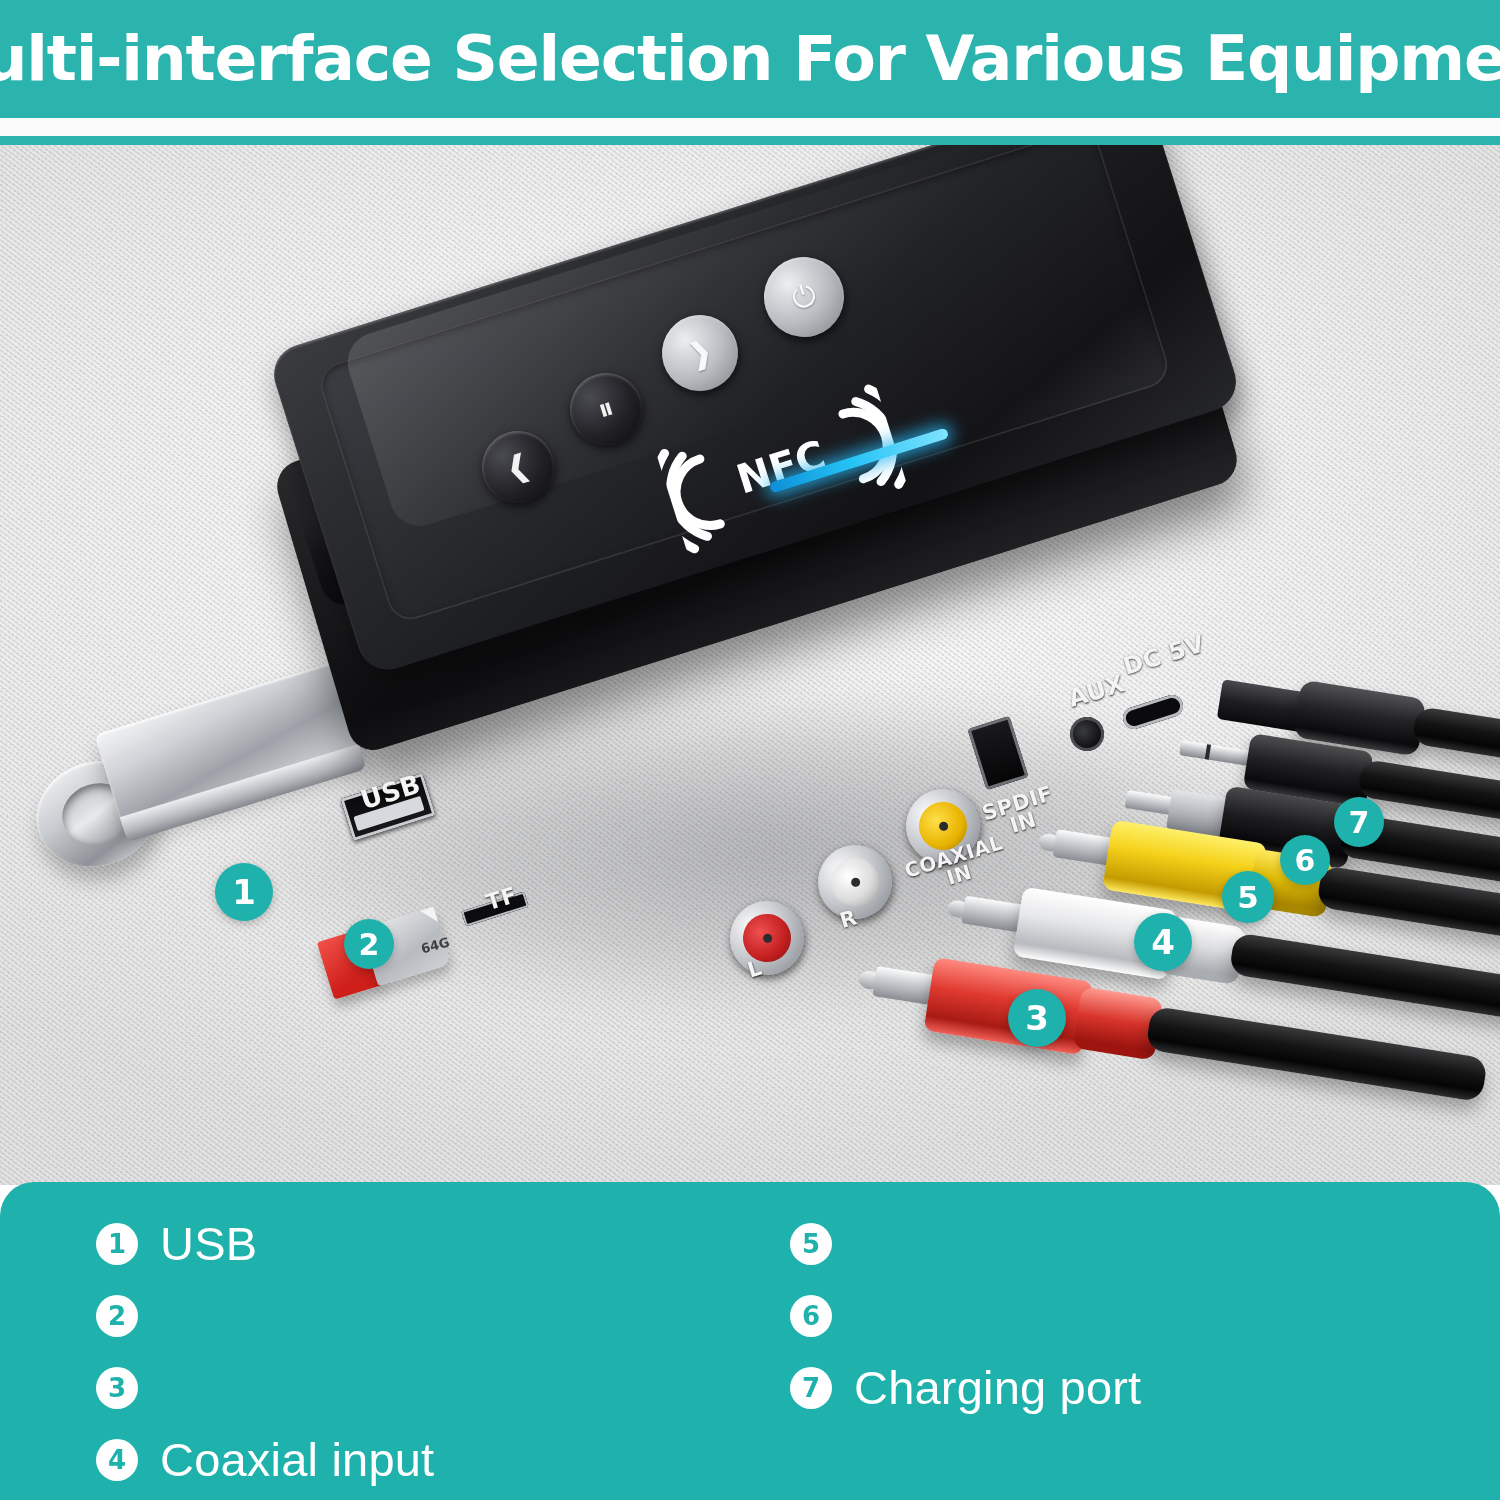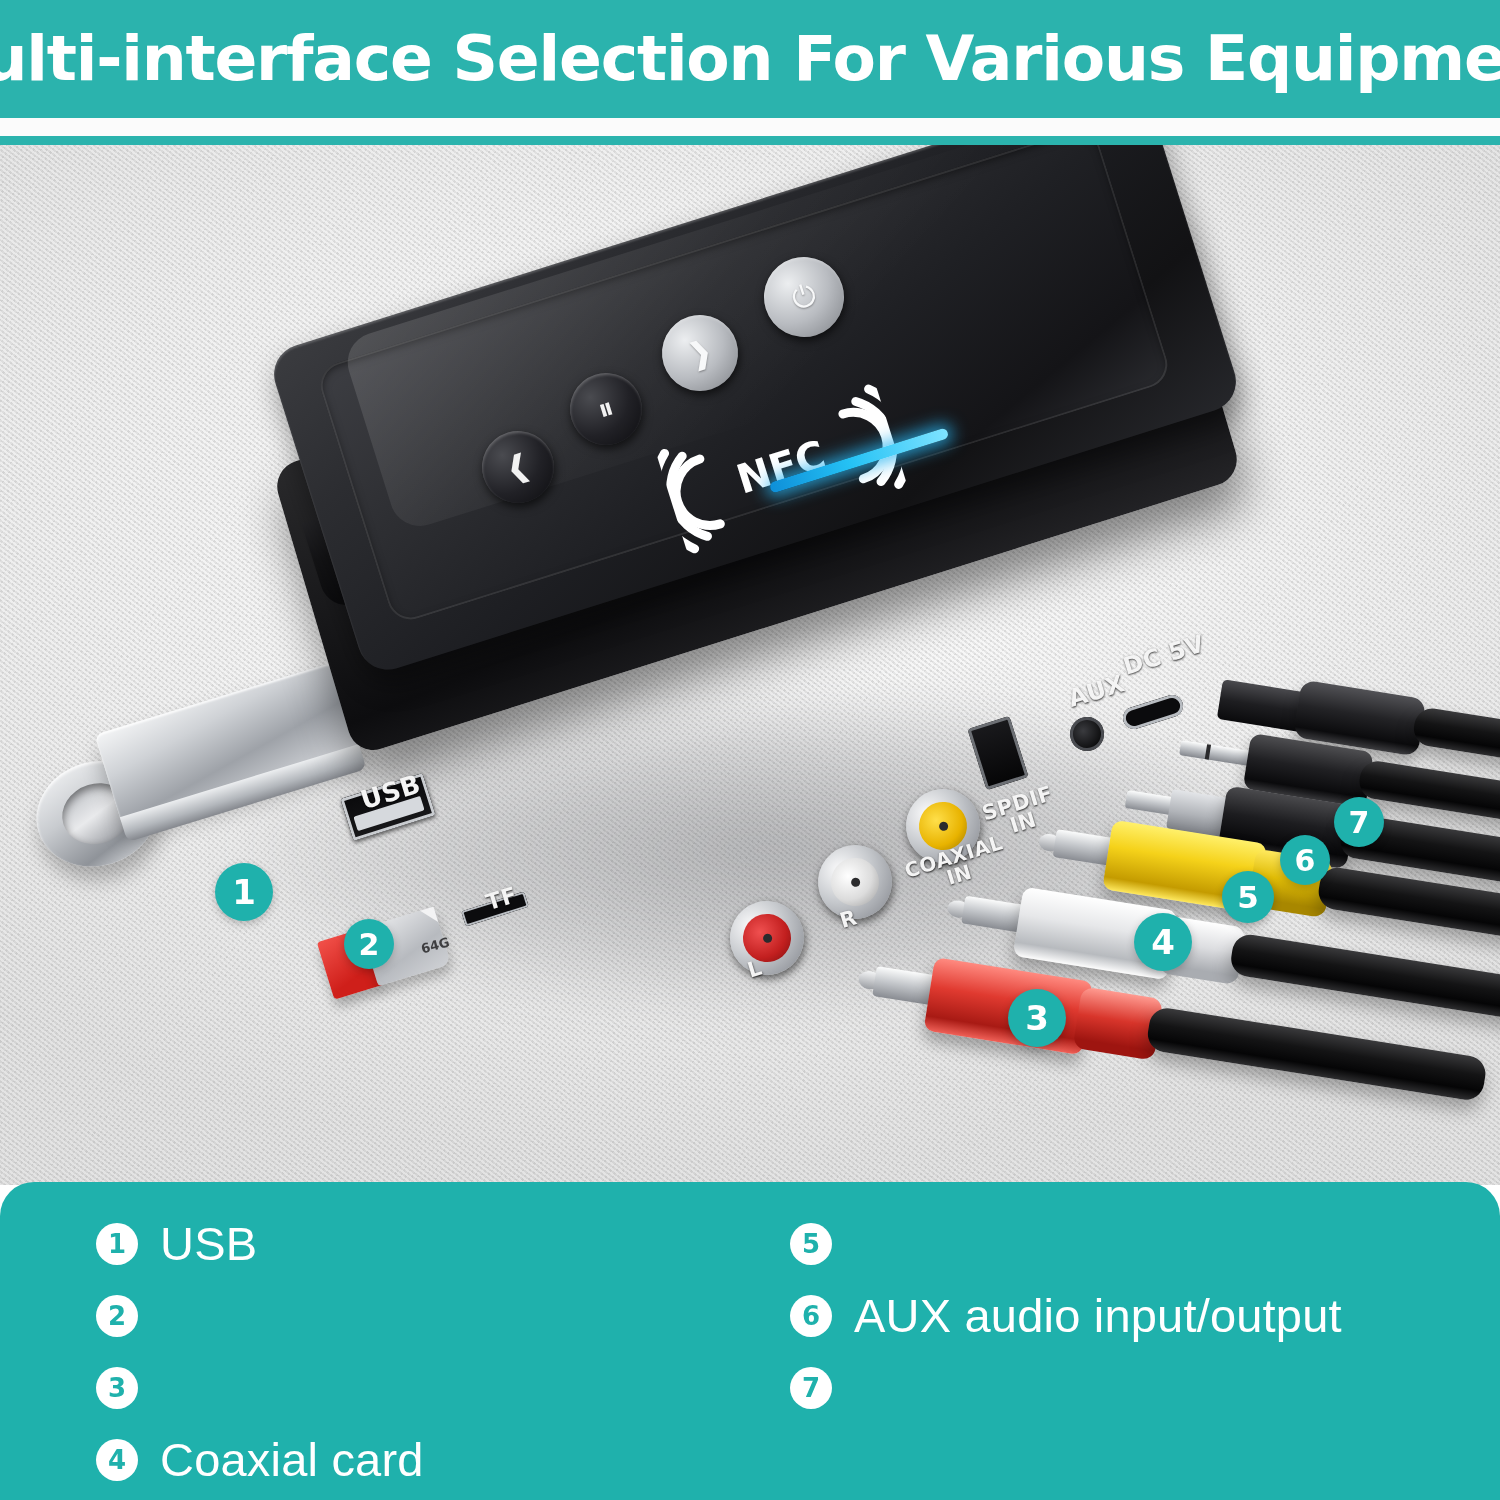--- a/index.html
+++ b/index.html
@@ -485,32 +485,32 @@
         <span class="legtext">USB</span>
       </div>
       <div class="legitem">
         <span class="legbadge">2</span>
       </div>
       <div class="legitem">
         <span class="legbadge">3</span>
       </div>
       <div class="legitem">
         <span class="legbadge">4</span>
-        <span class="legtext">Coaxial card</span>
+        <span class="legtext">Coaxial input</span>
       </div>
     </div>
 
     <div class="legcol" id="legcol-right">
       <div class="legitem">
         <span class="legbadge">5</span>
       </div>
       <div class="legitem">
         <span class="legbadge">6</span>
-        <span class="legtext">AUX audio input/output</span>
       </div>
       <div class="legitem">
         <span class="legbadge">7</span>
+        <span class="legtext">Charging port</span>
       </div>
     </div>
 
   </div>
 
 </div>
 
 </body></html>

